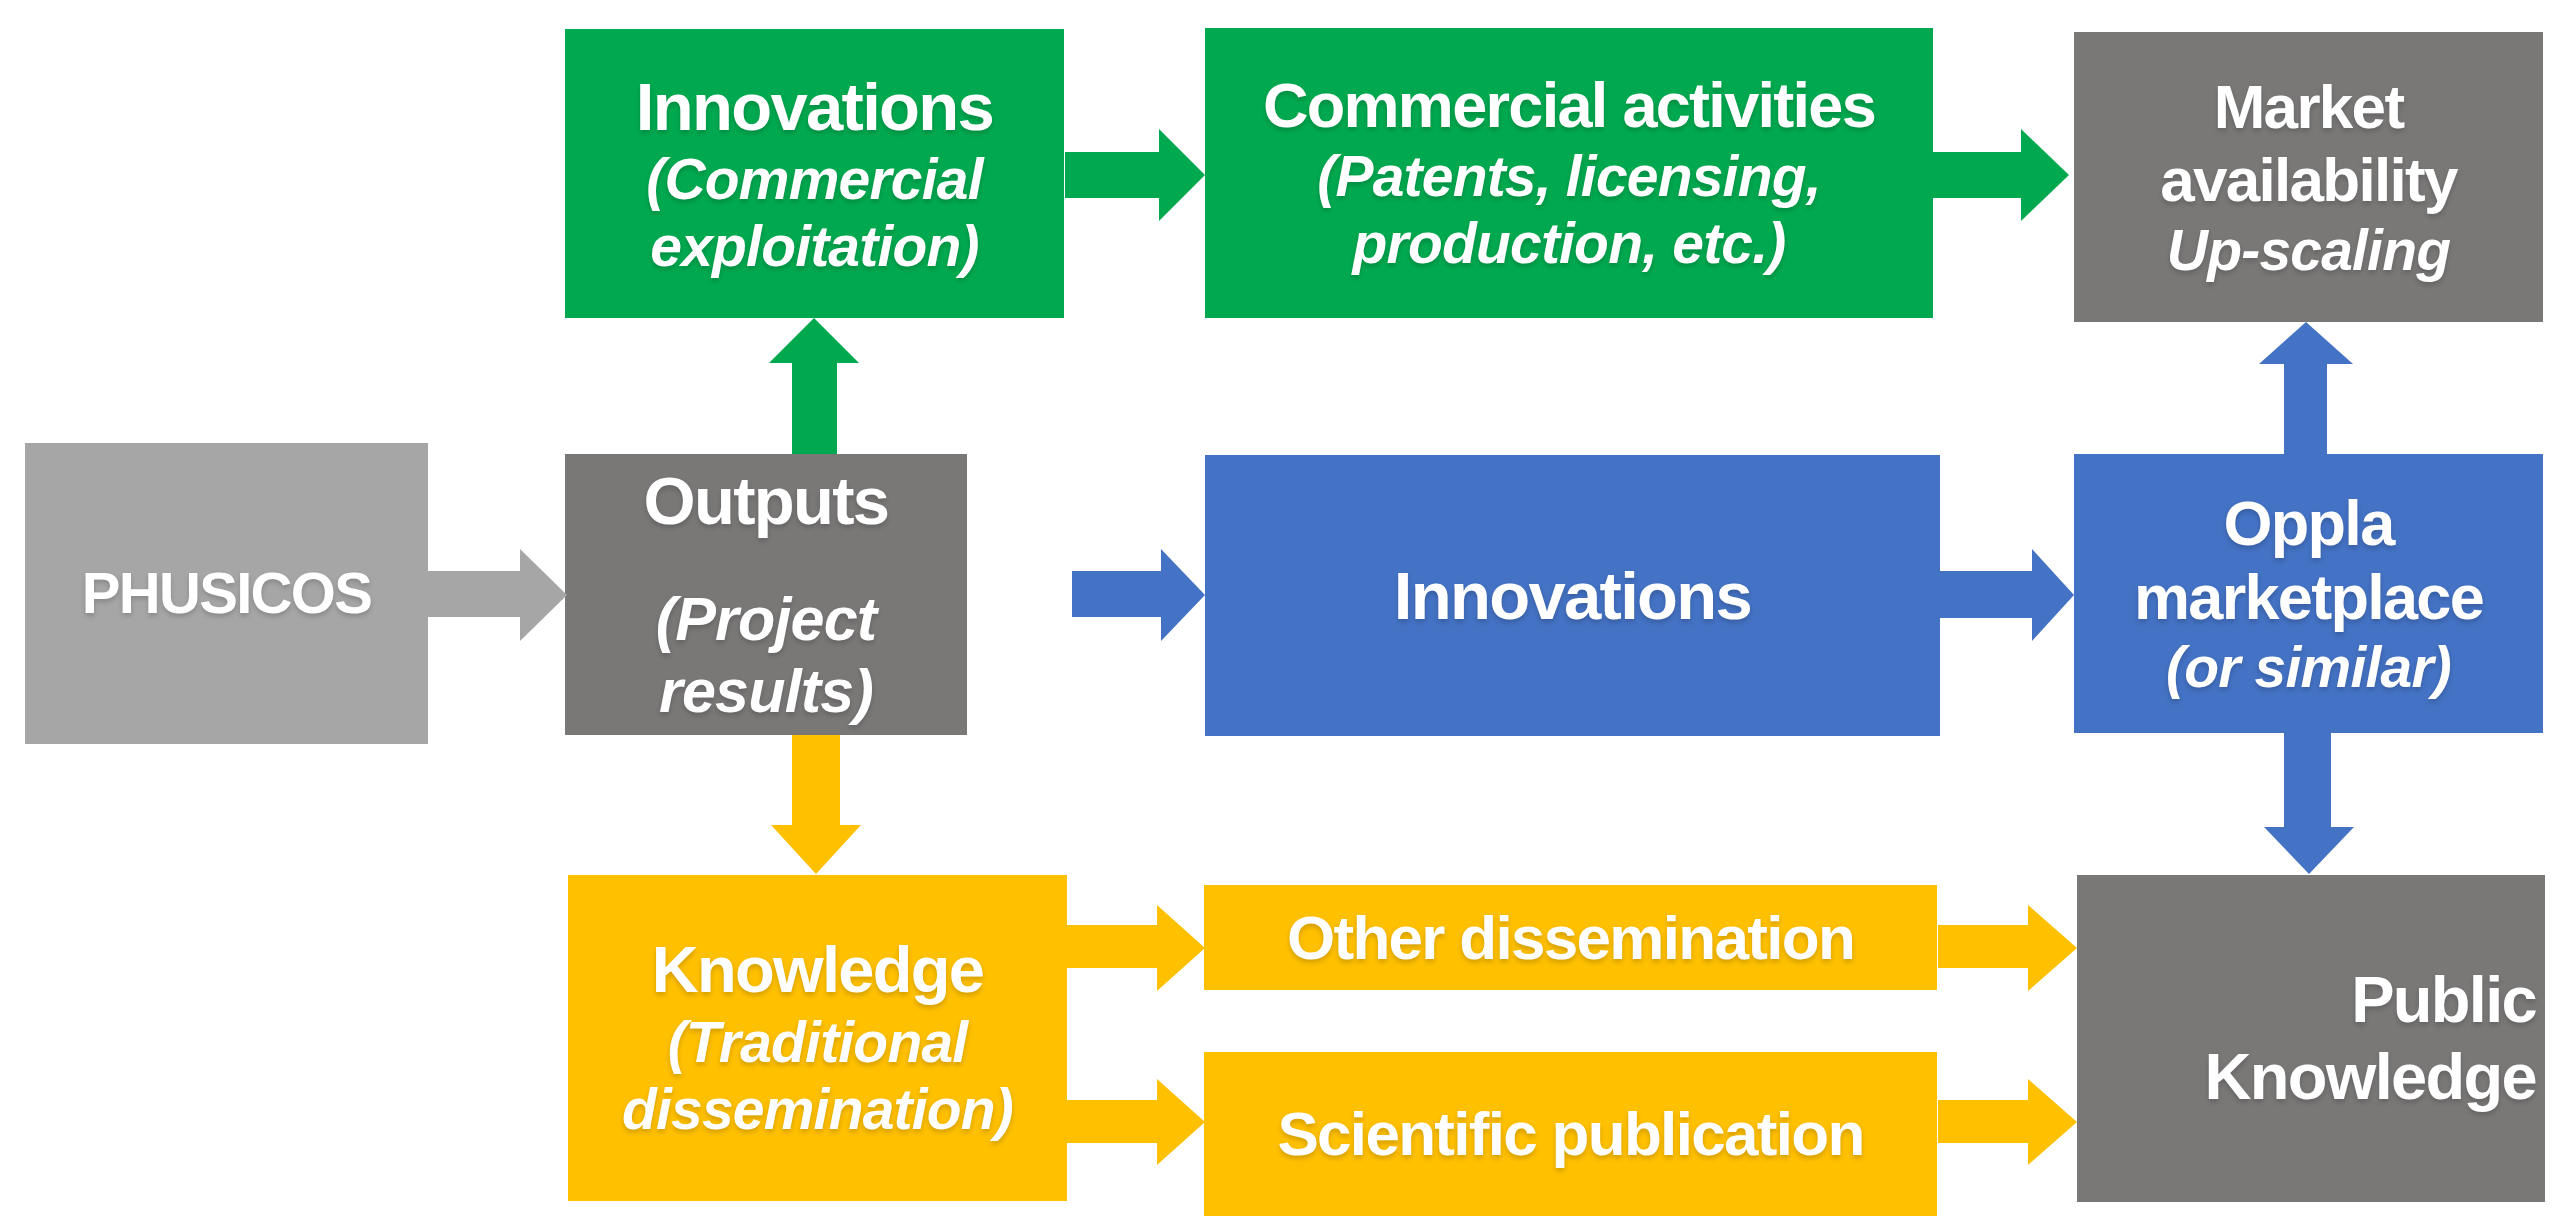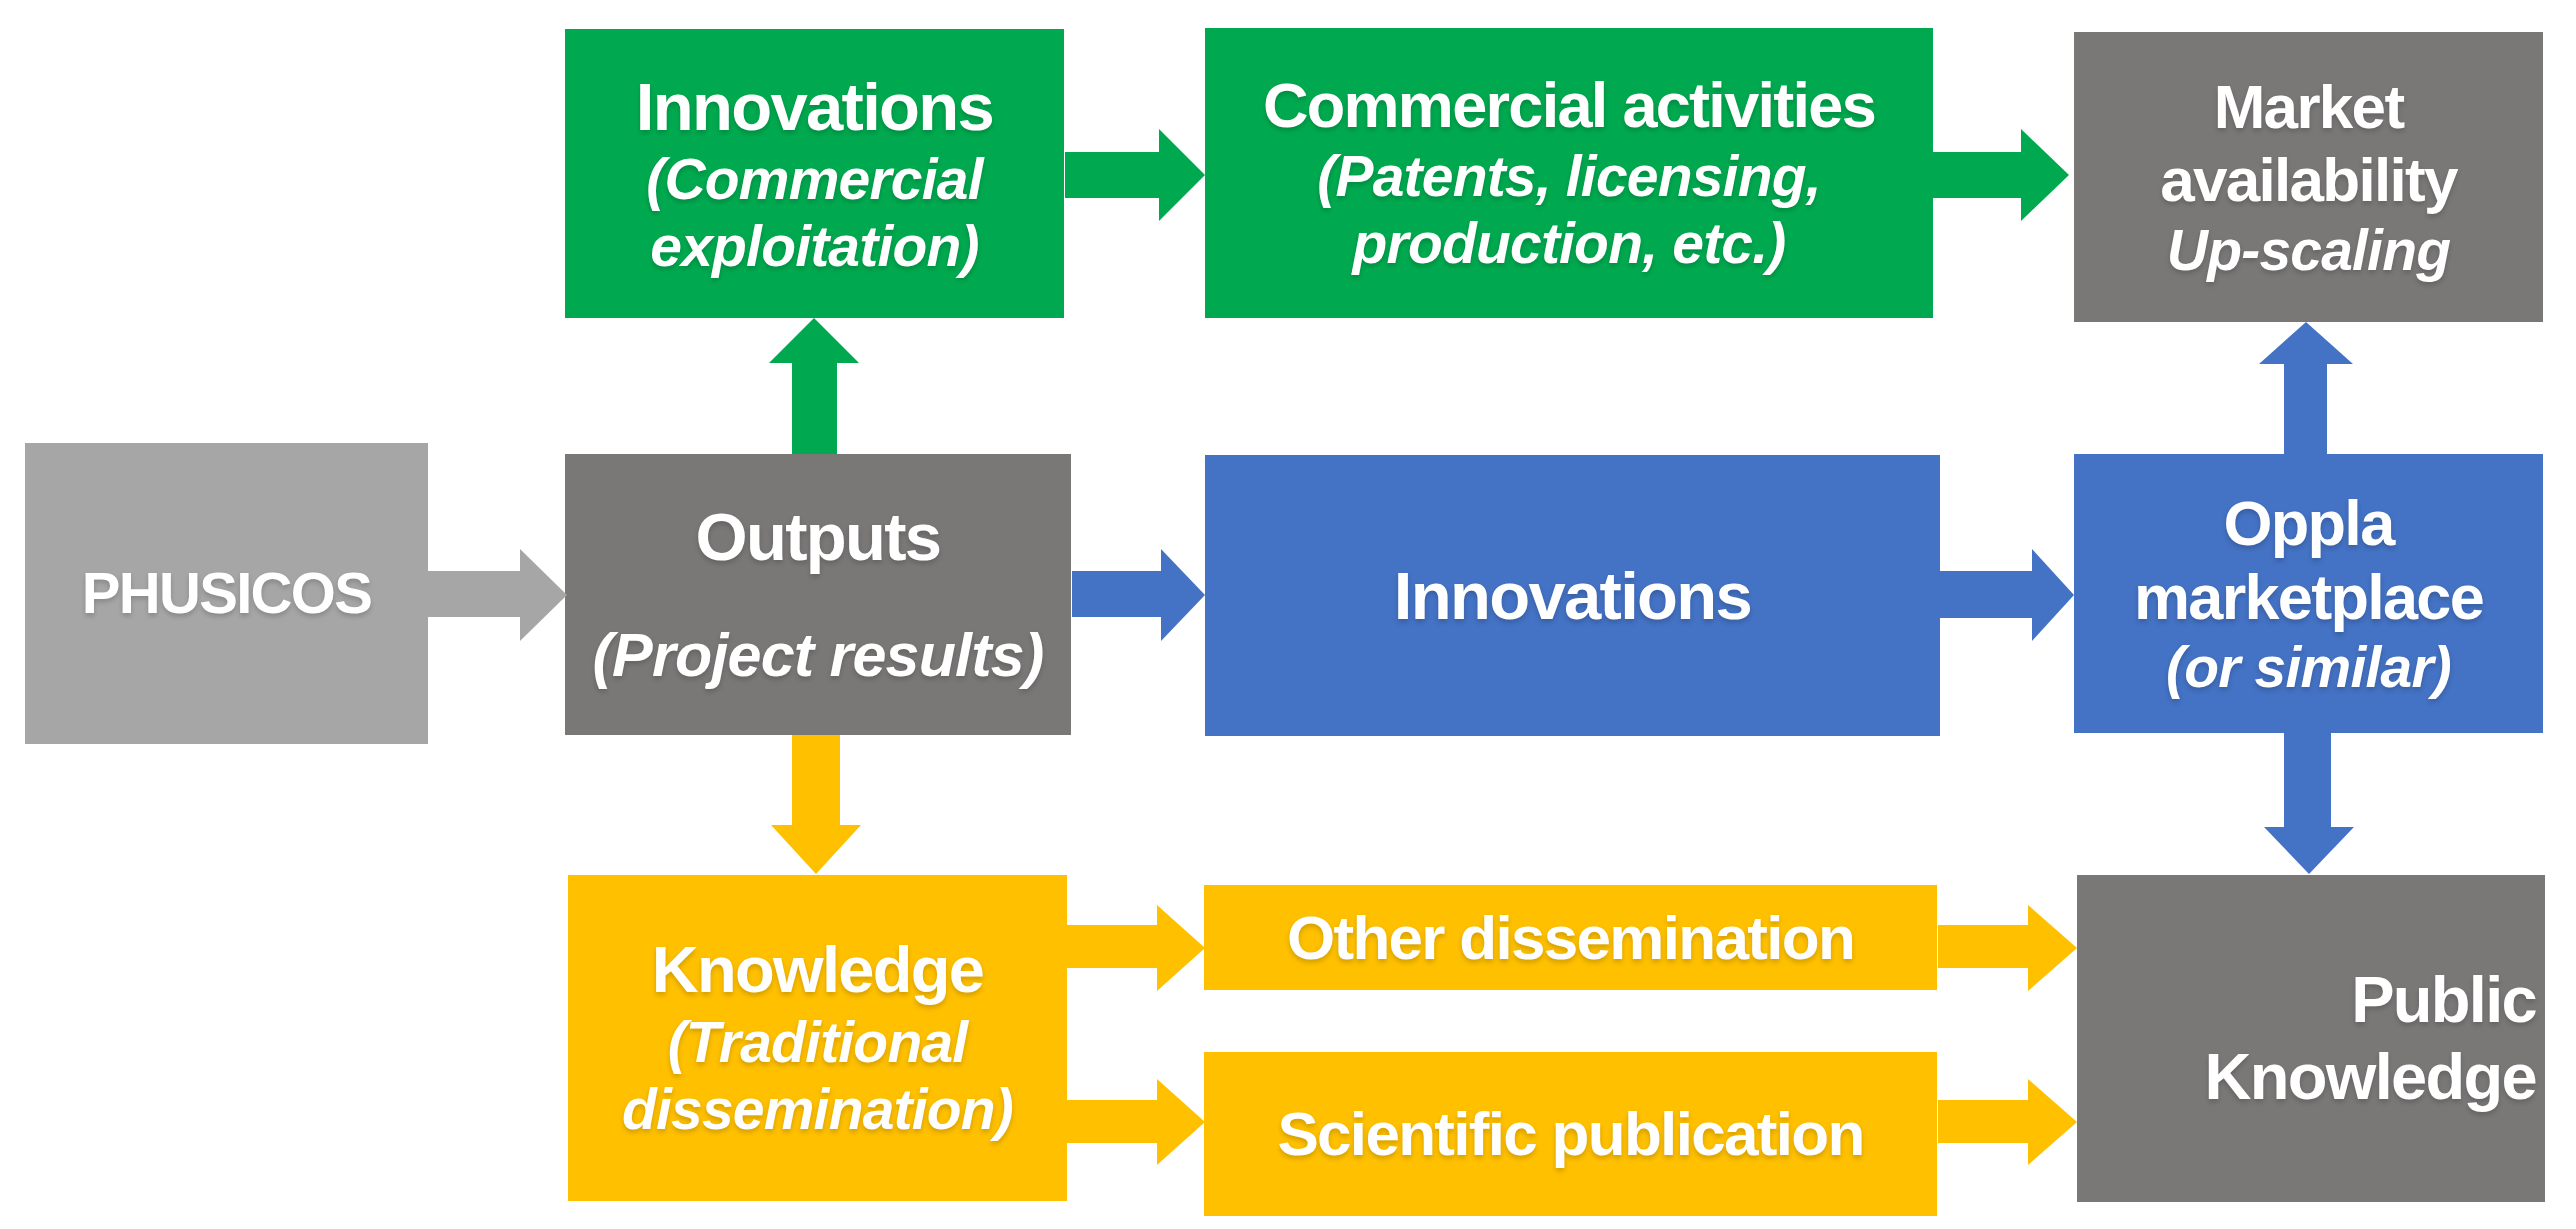--- a/index.html
+++ b/index.html
@@ -42,21 +42,21 @@
 </style>
 </head>
 <body>
 
 <div id="canvas">
 
   <div class="box bg-light" style="left:25px;top:443px;width:403px;height:301px;">
     <div class="t" style="font-size:58px;">PHUSICOS</div>
   </div>
 
-  <div class="box bg-dark" style="left:565px;top:454px;width:506px;height:281px;gap:44px;">
+  <div class="box bg-dark" style="left:565px;top:454px;width:402px;height:281px;gap:44px;">
     <div class="t" style="font-size:67px;">Outputs</div>
     <div class="s it" style="font-size:61px;">(Project results)</div>
   </div>
 
   <div class="box bg-green" style="left:565px;top:29px;width:499px;height:289px;">
     <div class="t" style="font-size:67px;">Innovations</div>
     <div class="s it" style="font-size:57px;">(Commercial exploitation)</div>
   </div>
 
   <div class="box bg-green" style="left:1205px;top:27.6px;width:728px;height:290px;">

